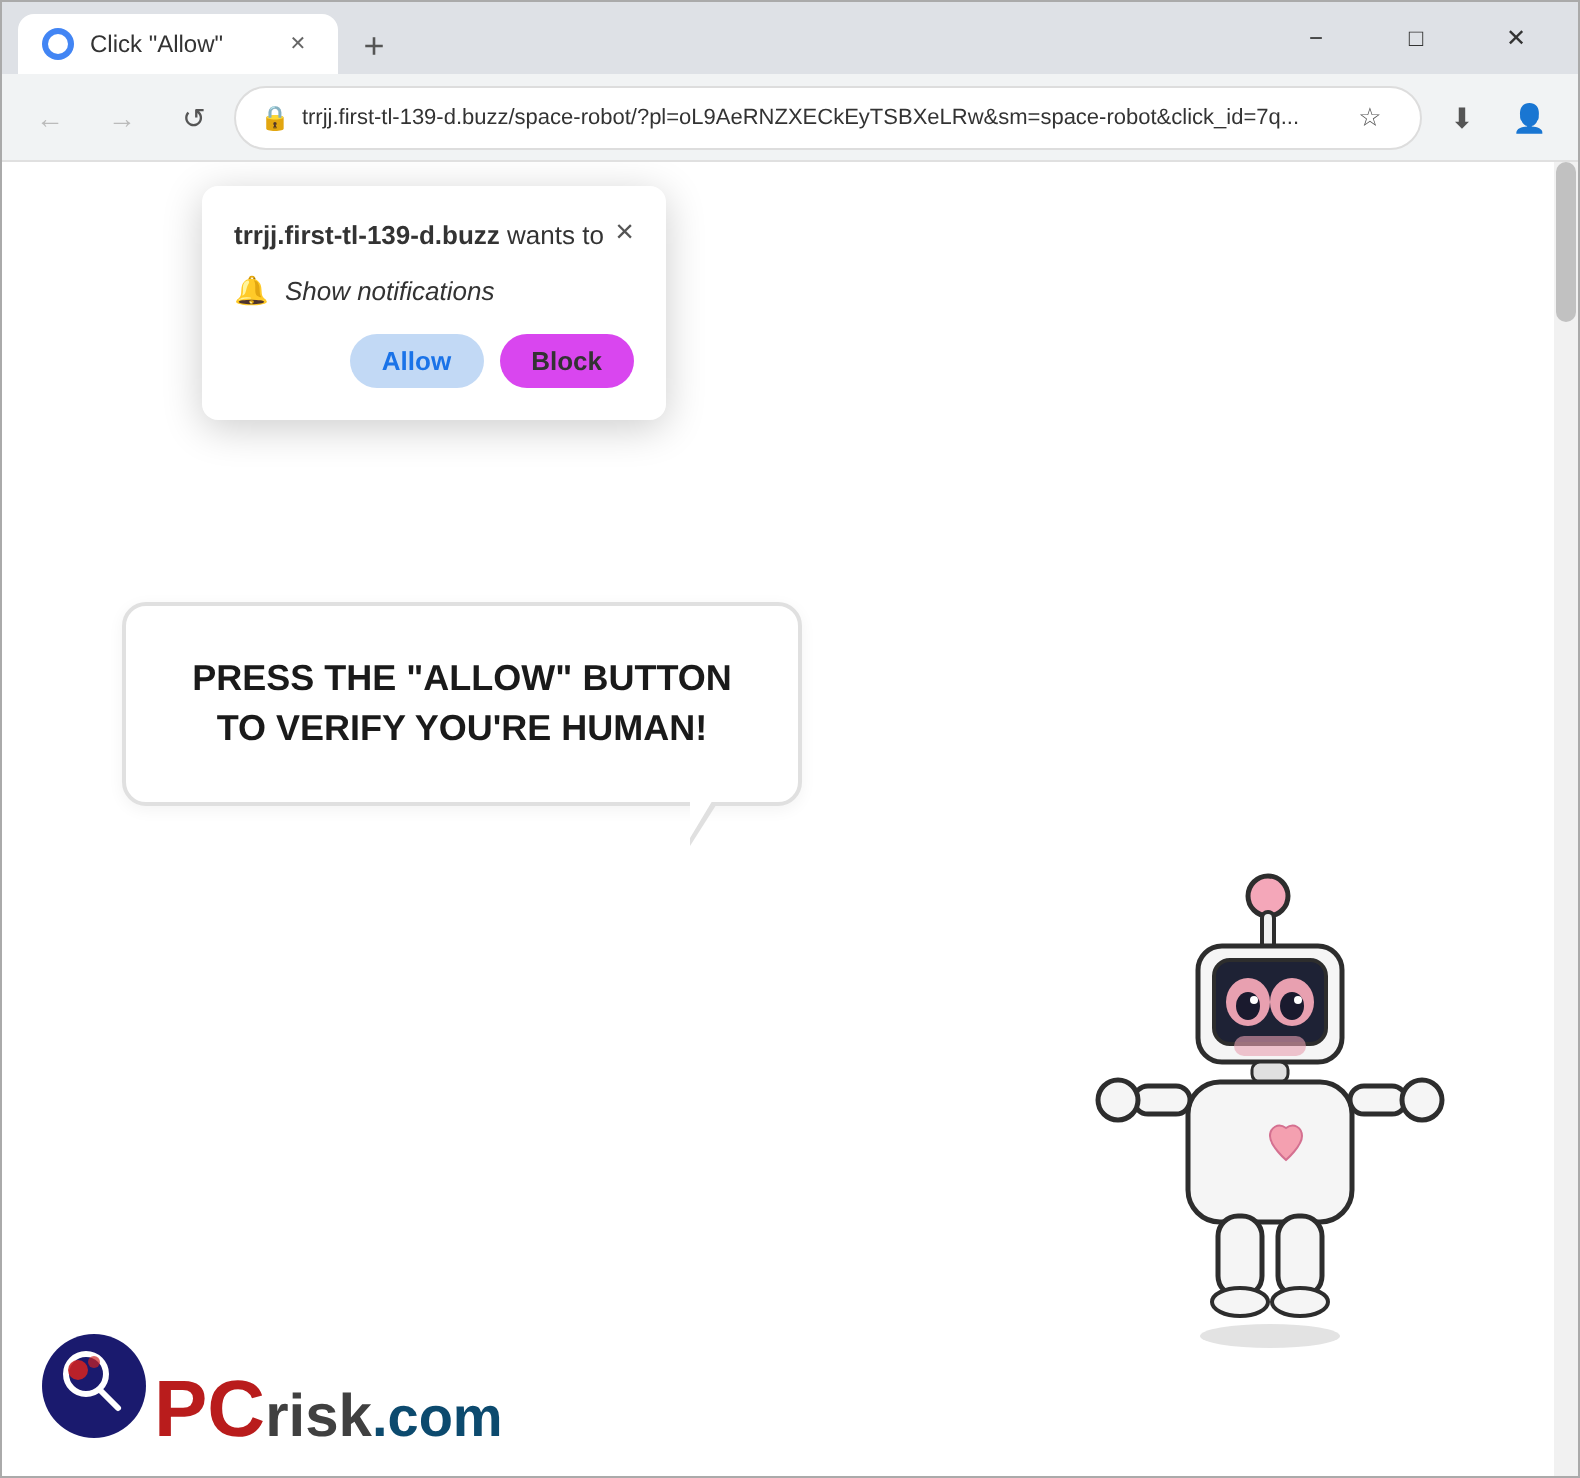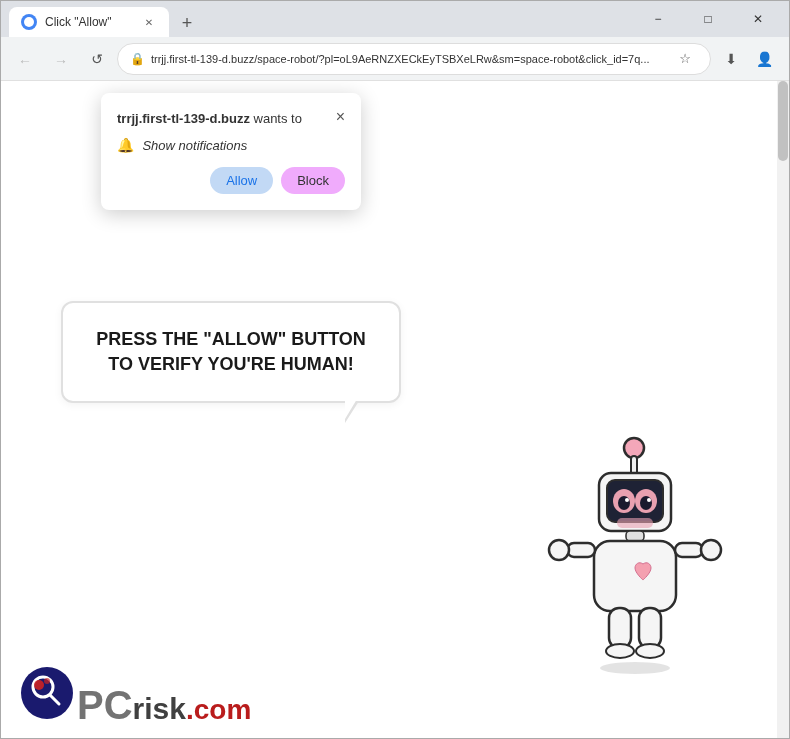--- a/index.html
+++ b/index.html
@@ -104,45 +104,45 @@
       background: #fff;
       position: relative;
       overflow: hidden;
     }
 
     
     .notification-popup {
       position: absolute;
       top: 12px;
       left: 100px;
-      width: 260px;
+      width: 232px;
       background: #fff;
       border-radius: 8px;
       box-shadow: 0 4px 20px rgba(0,0,0,0.2);
       padding: 16px;
       z-index: 10;
     }
     .notif-header { display: flex; align-items: flex-start; justify-content: space-between; margin-bottom: 10px; }
     .notif-domain { font-size: 13px; color: #333; font-weight: 500; }
     .notif-domain span.bold { font-weight: 700; }
     .notif-close { font-size: 16px; color: #555; cursor: pointer; line-height: 1; }
     .notif-body { display: flex; align-items: center; gap: 8px; margin-bottom: 14px; }
     .bell-icon { font-size: 14px; color: #555; }
     .notif-text { font-size: 13px; color: #333; font-style: italic; }
     .notif-actions { display: flex; justify-content: flex-end; gap: 8px; }
     .notif-btn {
       padding: 6px 16px;
       border-radius: 20px;
       font-size: 13px;
       cursor: pointer;
       border: none;
-      font-weight: 400;
+      font-weight: 700;
     }
     .notif-btn.allow { background: #c2d9f5; color: #1a73e8; }
-    .notif-btn.block { background: #f0abfc; color: #333; }
+    .notif-btn.block { background: #d946ef; color: #333; }
 
     
     .speech-bubble-container {
       position: absolute;
       top: 220px;
       left: 60px;
       width: 340px;
     }
     .speech-bubble {
       background: #fff;
@@ -346,23 +346,23 @@
     <div class="pcrisk-logo">
 
       <svg width="52" height="52" viewBox="0 0 52 52">
         <circle cx="26" cy="26" r="26" fill="#1a1a6e"></circle>
         <circle cx="22" cy="20" r="10" fill="none" stroke="#fff" stroke-width="3"></circle>
         <circle cx="18" cy="18" r="5" fill="#cc2222" opacity="0.9"></circle>
         <circle cx="26" cy="14" r="3" fill="#cc2222" opacity="0.7"></circle>
         <line x1="29" y1="28" x2="38" y2="37" stroke="#fff" stroke-width="3" stroke-linecap="round"></line>
       </svg>
       <div style="display:flex;align-items:baseline;gap:0;">
-        <span style="font-size:40px;font-weight:900;color:#737373;font-family:Arial Black,sans-serif;">PC</span>
+        <span style="font-size:40px;font-weight:900;color:#b91c1c;font-family:Arial Black,sans-serif;">PC</span>
         <span style="font-size:30px;font-weight:700;color:#404040;font-family:Arial,sans-serif;">risk</span>
-        <span style="font-size:28px;font-weight:700;color:#b91c1c;font-family:Arial,sans-serif;margin-top:36px;">.com</span>
+        <span style="font-size:28px;font-weight:700;color:#0c4a6e;font-family:Arial,sans-serif;margin-top:36px;">.com</span>
       </div>
     </div>
 
     <div class="scrollbar">
       <div class="scrollbar-thumb"></div>
     </div>
 
   </div>
 </div>
 

